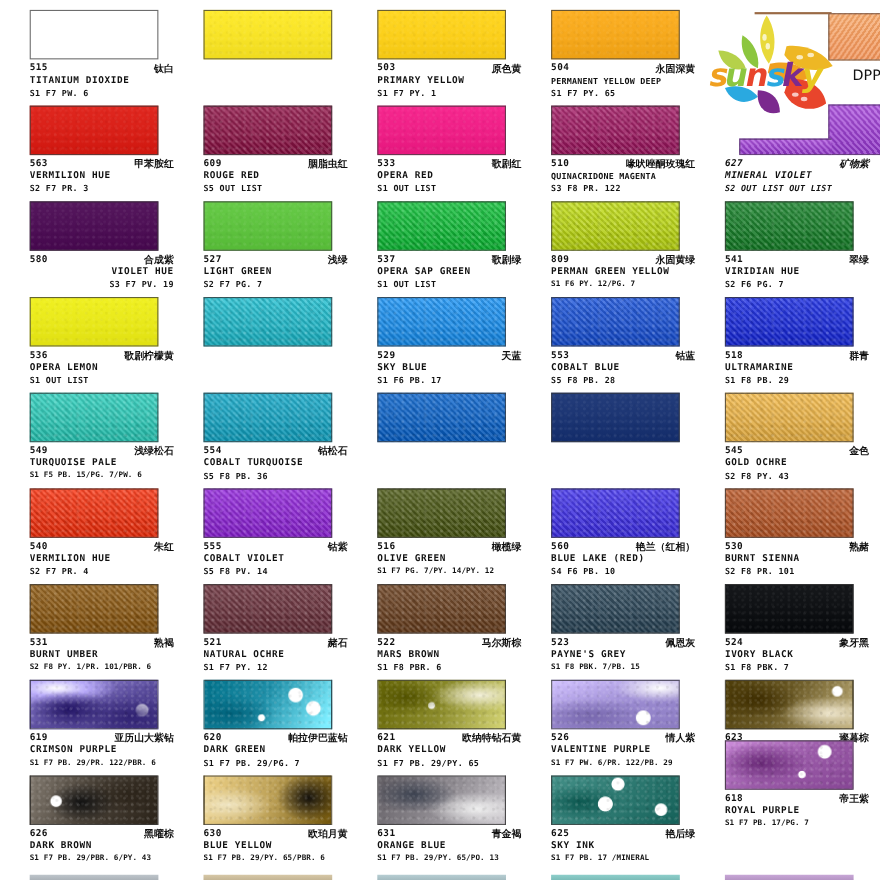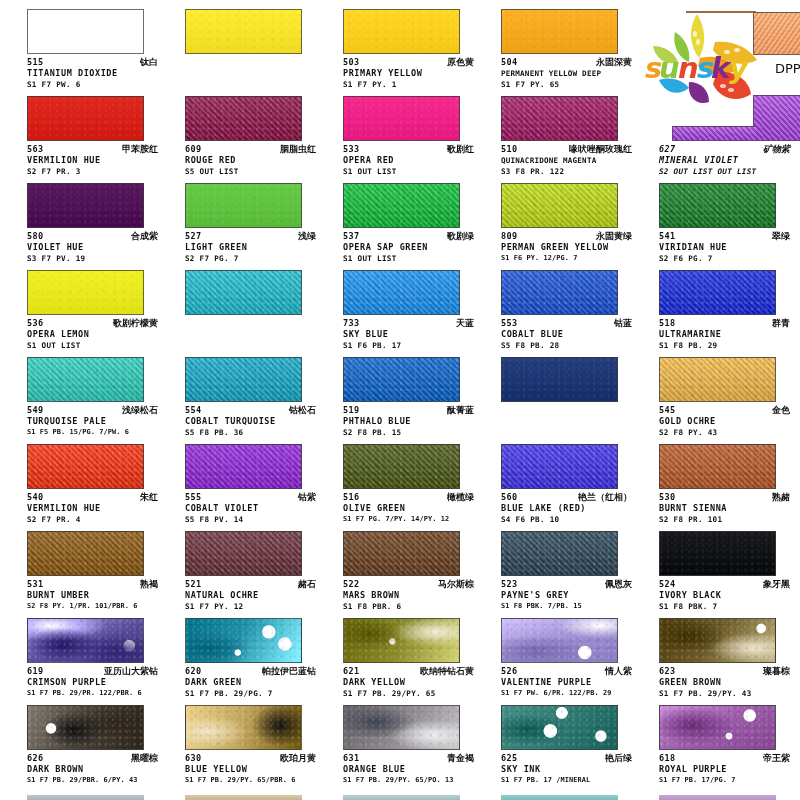--- a/index.html
+++ b/index.html
@@ -191,21 +191,21 @@
       <div class="cell" style="left: 632px; top: 87px; font-style: italic;">
         <div class="lines">
           <div class="l1">
             <span class="code">627</span>
             <span class="cn">矿物紫</span>
           </div>
           <div class="en">MINERAL VIOLET</div>
           <div class="pg">S2 OUT LIST OUT LIST</div>
         </div>
       </div>
-      <div class="cell" style="left: 0px; top: 174px;">
+      <div class="cell" style="left: 0px; top: 174px; text-align: right;">
         <div class="swatch flat" style="background: linear-gradient(rgb(85, 23, 93), rgb(77, 15, 85) 55%, rgb(69, 7, 77));"></div>
         <div class="lines">
           <div class="l1">
             <span class="code">580</span>
             <span class="cn">合成紫</span>
           </div>
           <div class="en">VIOLET HUE</div>
           <div class="pg">S3 F7    PV. 19</div>
         </div>
       </div>
@@ -264,21 +264,21 @@
           <div class="pg">S1   OUT LIST</div>
         </div>
       </div>
       <div class="cell" style="left: 158px; top: 261px;">
         <div class="swatch" style="background: repeating-linear-gradient(45deg, rgba(255, 255, 255, 0.12) 0px, rgba(255, 255, 255, 0.12) 2px, rgba(0, 0, 0, 0.1) 2px, rgba(0, 0, 0, 0.1) 4px), linear-gradient(rgb(50, 196, 212), rgb(36, 182, 198) 50%, rgb(20, 166, 182));"></div>
       </div>
       <div class="cell" style="left: 316px; top: 261px;">
         <div class="swatch" style="background: repeating-linear-gradient(45deg, rgba(255, 255, 255, 0.12) 0px, rgba(255, 255, 255, 0.12) 2px, rgba(0, 0, 0, 0.1) 2px, rgba(0, 0, 0, 0.1) 4px), linear-gradient(rgb(45, 156, 246), rgb(31, 142, 232) 50%, rgb(15, 126, 216));"></div>
         <div class="lines">
           <div class="l1">
-            <span class="code">733</span>
+            <span class="code">529</span>
             <span class="cn">天蓝</span>
           </div>
           <div class="en">SKY BLUE</div>
           <div class="pg">S1 F6    PB. 17</div>
         </div>
       </div>
       <div class="cell" style="left: 474px; top: 261px;">
         <div class="swatch" style="background: repeating-linear-gradient(45deg, rgba(255, 255, 255, 0.12) 0px, rgba(255, 255, 255, 0.12) 2px, rgba(0, 0, 0, 0.1) 2px, rgba(0, 0, 0, 0.1) 4px), linear-gradient(rgb(45, 97, 221), rgb(31, 83, 207) 50%, rgb(15, 67, 191));"></div>
         <div class="lines">
           <div class="l1">
@@ -317,28 +317,20 @@
           <div class="l1">
             <span class="code">554</span>
             <span class="cn">钴松石</span>
           </div>
           <div class="en">COBALT TURQUOISE</div>
           <div class="pg">S5 F8    PB. 36</div>
         </div>
       </div>
       <div class="cell" style="left: 316px; top: 348px;">
         <div class="swatch" style="background: repeating-linear-gradient(45deg, rgba(255, 255, 255, 0.12) 0px, rgba(255, 255, 255, 0.12) 2px, rgba(0, 0, 0, 0.1) 2px, rgba(0, 0, 0, 0.1) 4px), linear-gradient(rgb(32, 114, 210), rgb(18, 100, 196) 50%, rgb(2, 84, 180));"></div>
-        <div class="lines">
-          <div class="l1">
-            <span class="code">519</span>
-            <span class="cn">酞菁蓝</span>
-          </div>
-          <div class="en">PHTHALO BLUE</div>
-          <div class="pg">S2 F8    PB. 15</div>
-        </div>
       </div>
       <div class="cell" style="left: 474px; top: 348px;">
         <div class="swatch flat" style="background: linear-gradient(rgb(35, 60, 122), rgb(27, 52, 114) 55%, rgb(19, 44, 106));"></div>
       </div>
       <div class="cell" style="left: 632px; top: 348px;">
         <div class="swatch" style="background: repeating-linear-gradient(45deg, rgba(255, 255, 255, 0.12) 0px, rgba(255, 255, 255, 0.12) 2px, rgba(0, 0, 0, 0.1) 2px, rgba(0, 0, 0, 0.1) 4px), linear-gradient(rgb(245, 192, 89), rgb(231, 178, 75) 50%, rgb(215, 162, 59));"></div>
         <div class="lines">
           <div class="l1">
             <span class="code">545</span>
             <span class="cn">金色</span>
@@ -549,21 +541,21 @@
         <div class="swatch" style="background: radial-gradient(circle at 52% 16%, rgb(255, 255, 255) 0px, rgb(255, 255, 255) 8%, transparent 9%), radial-gradient(circle at 42% 58%, rgb(255, 255, 255) 0px, rgb(255, 255, 255) 9%, transparent 10%), radial-gradient(circle at 86% 70%, rgb(255, 255, 255) 0px, rgb(255, 255, 255) 5%, transparent 6%), radial-gradient(55% 60% at 22% 55%, rgb(11, 87, 79) 0%, transparent 62%), linear-gradient(130deg, rgb(66, 142, 134), rgb(46, 122, 114) 50%, rgb(21, 97, 89));"></div>
         <div class="lines">
           <div class="l1">
             <span class="code">625</span>
             <span class="cn">艳后绿</span>
           </div>
           <div class="en">SKY INK</div>
           <div class="pg tight">S1 F7 PB. 17 /MINERAL</div>
         </div>
       </div>
-      <div class="cell" style="left: 632px; top: 696px;">
+      <div class="cell" style="left: 632px; top: 664px;">
         <div class="swatch" style="background: radial-gradient(circle at 78% 22%, rgb(255, 255, 255) 0px, rgb(255, 255, 255) 6%, transparent 7%), radial-gradient(circle at 60% 70%, rgb(255, 255, 255) 0px, rgb(255, 255, 255) 4%, transparent 5%), radial-gradient(60% 70% at 28% 45%, rgb(104, 40, 118) 0%, transparent 62%), linear-gradient(150deg, rgb(204, 140, 218), rgb(154, 90, 168) 50%, rgb(134, 70, 148));"></div>
         <div class="lines">
           <div class="l1">
             <span class="code">618</span>
             <span class="cn">帝王紫</span>
           </div>
           <div class="en">ROYAL PURPLE</div>
           <div class="pg tight">S1 F7    PB. 17/PG. 7</div>
         </div>
       </div>

